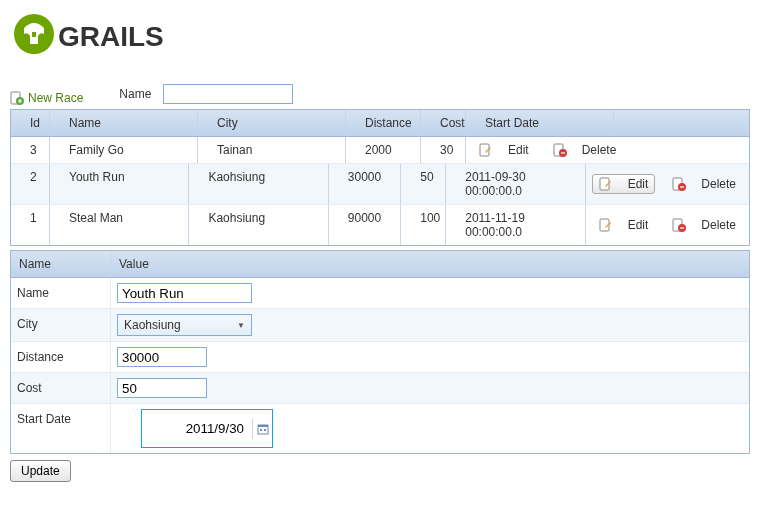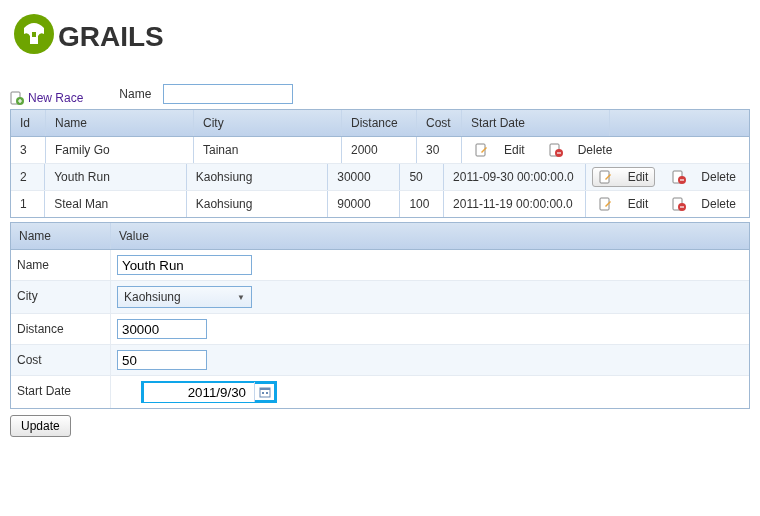--- a/index.html
+++ b/index.html
@@ -1,27 +1,27 @@
 <!DOCTYPE html>
 <html><head>
 <meta charset="utf-8">
 <style>
 * { box-sizing: border-box; margin: 0; padding: 0; }
 body { font-family: Arial, Helvetica, sans-serif; font-size: 12px; color: #333; background: #fff; padding: 10px; width: 760px; }
 .logo { margin-bottom: 24px; }
 .logo svg { display: block; }
 .toolbar { display: flex; align-items: center; gap: 6px; margin-bottom: 4px; }
-.new-race-link { display: flex; align-items: center; gap: 4px; color: #4c1d95; cursor: pointer; text-decoration: none; margin-top: 9px; }
+.new-race-link { display: flex; align-items: center; gap: 4px; color: #4d7c0f; cursor: pointer; text-decoration: none; margin-top: 9px; }
 .name-label { margin-left: 30px; margin-right: 6px; }
 .name-input { width: 130px; height: 20px; border: 1px solid #7eadd9; padding: 2px 4px; outline: none; }
 .icon-svg { display: inline-block; vertical-align: middle; }
 
 .grid { border: 1px solid #9fb8d3; margin-bottom: 4px; }
 .grid-header { display: flex; background: linear-gradient(#d6e3f2, #bfd2eb); border-bottom: 1px solid #9fb8d3; color: #333; }
-.grid-header .cell, .grid-row .cell { padding: 6px 9px; border-right: 1px solid #c5d6eb; }
+.grid-header .cell, .grid-row .cell { padding: 6px 19px; border-right: 1px solid #c5d6eb; }
 .grid-header .cell:last-child, .grid-row .cell:last-child { border-right: none; }
 .grid-row { display: flex; border-bottom: 1px solid #e5ebf2; background: #fff; }
 .grid-row.alt { background: #f2f7fc; }
 .grid-row:last-child { border-bottom: none; }
 
 .col-id { width: 35px; }
 .col-name { width: 148px; }
 .col-city { width: 148px; }
 .col-dist { width: 75px; }
 .col-cost { width: 45px; }
@@ -38,21 +38,21 @@
 .form-header .cell:last-child { border-right: none; }
 .form-row { display: flex; border-bottom: 1px solid #e5ebf2; }
 .form-row:last-child { border-bottom: none; }
 .form-row.alt { background: #f2f7fc; }
 .form-label { width: 100px; padding: 8px 6px; border-right: 1px solid #e5ebf2; }
 .form-value { flex: 1; padding: 5px 6px; }
 .form-input { width: 135px; height: 20px; border: 1px solid #7eadd9; padding: 2px 4px; outline: none; }
 .form-select-wrap { position: relative; display: inline-block; width: 135px; }
 .form-select-wrap .sel { width: 100%; height: 22px; border: 1px solid #7eadd9; display: flex; align-items: center; justify-content: space-between; padding: 2px 6px; background: linear-gradient(#f5f9fd,#e4eef9); cursor: pointer; }
 .sel-arrow { font-size: 8px; color: #555; }
-.date-wrap { display:inline-flex; align-items: center; border: 3px solid #0ea5e9; height: 22px; }
+.date-wrap { display:inline-flex; align-items: center; border: 1px solid #0ea5e9; height: 39px; }
 .date-input { width: 110px; border: none; padding: 2px 8px; outline:none; text-align:right; }
 .date-btn { width: 20px; height: 20px; display:flex; align-items:center; justify-content:center; cursor:pointer; border-left:1px solid #c5d6eb; }
 
 .update-btn { margin-top: 6px; padding: 3px 10px; border: 1px solid #888; border-radius: 3px; background: linear-gradient(#fff,#e6e6e6); cursor: pointer; font-family: inherit; font-size: 12px; }
 </style>
 </head>
 <body>
 
 
 

